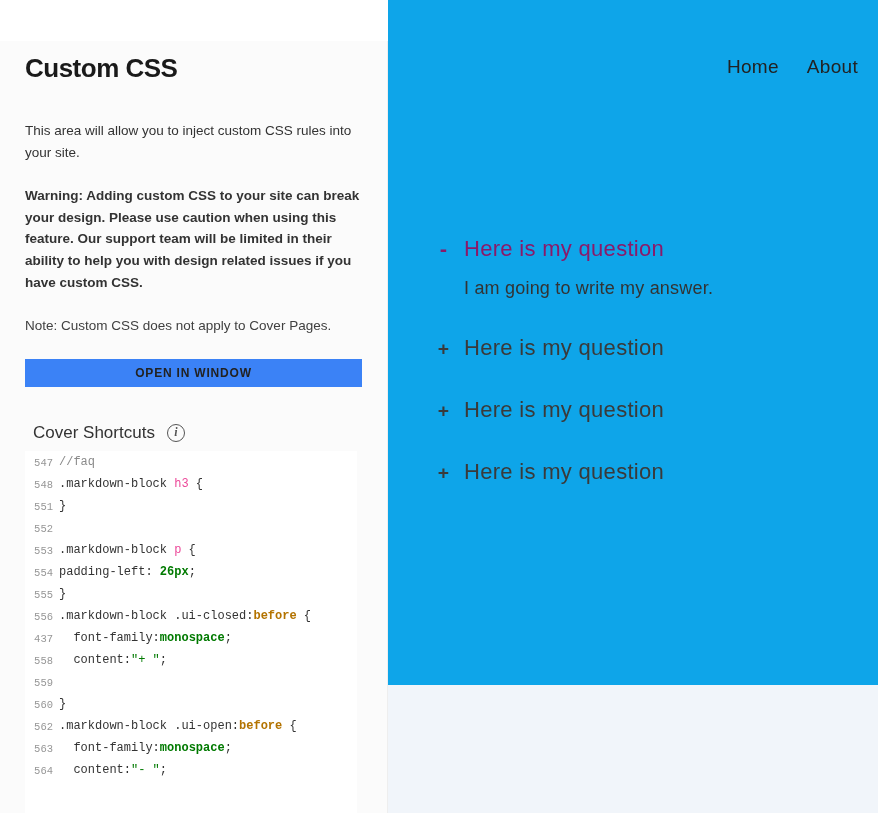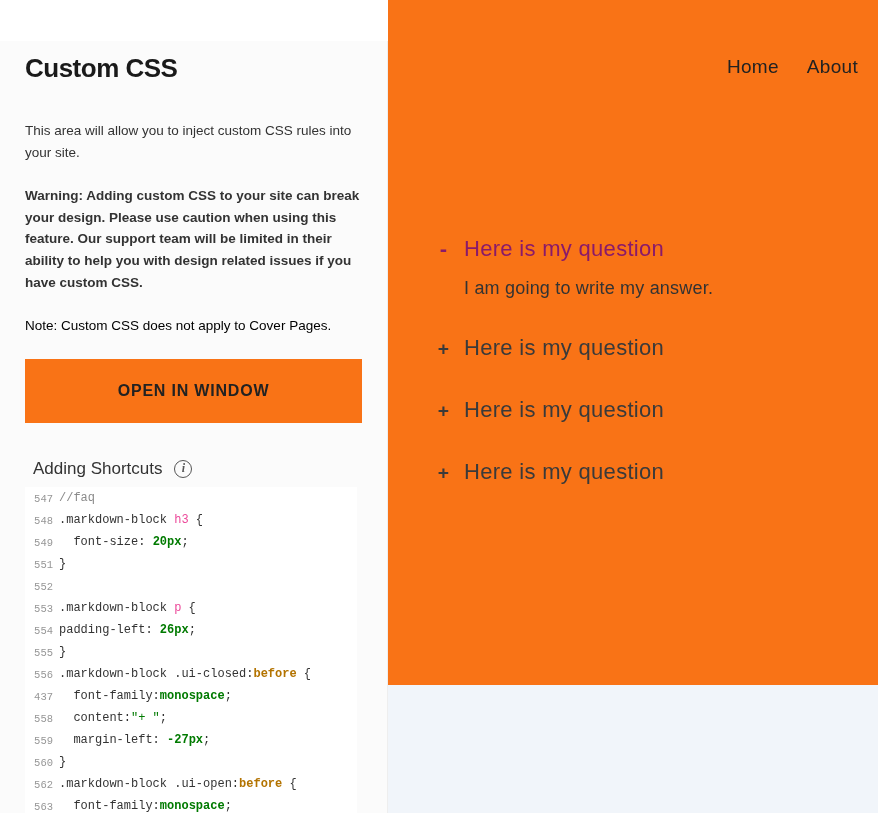--- a/index.html
+++ b/index.html
@@ -40,30 +40,30 @@
   .panel-warning {
     font-size: 13.5px;
     line-height: 1.6;
     color: #333;
     font-weight: 700;
     margin-bottom: 22px;
   }
   .panel-note {
     font-size: 13.5px;
     line-height: 1.6;
-    color: #000000;
+    color: #404040;
     margin-bottom: 22px;
   }
   .open-window-btn {
     display: block;
     width: 100%;
-    height: 64px;
-    background: #f97316;
+    height: 28px;
+    background: #3b82f6;
     border: none;
-    font-size: 16px;
+    font-size: 12px;
     font-weight: 600;
     letter-spacing: 0.8px;
     color: #222;
     cursor: pointer;
     margin-bottom: 36px;
   }
   .shortcuts-row {
     display: flex;
     align-items: center;
     margin-left: -8px;
@@ -125,21 +125,21 @@
   .tk-pseudo  { color: #b37300; font-weight: 600; }
   .tk-str     { color: #007a00; }
 
   
   .right-panel {
     position: absolute;
     left: 388px;
     top: 0;
     width: 490px;
     height: 813px;
-    background: #f97316;
+    background: #0ea5e9;
   }
   .nav-bar {
     position: absolute;
     top: 56px;
     right: 20px;
     display: flex;
     gap: 28px;
   }
   .nav-link {
     font-size: 19px;
@@ -197,37 +197,36 @@
 
   <p class="panel-desc">This area will allow you to inject custom CSS rules into your site.</p>
 
   <p class="panel-warning">Warning: Adding custom CSS to your site can break your design. Please use caution when using this feature. Our support team will be limited in their ability to help you with design related issues if you have custom CSS.</p>
 
   <p class="panel-note">Note: Custom CSS does not apply to Cover Pages.</p>
 
   <button class="open-window-btn">OPEN IN WINDOW</button>
 
   <div class="shortcuts-row">
-    <span class="shortcuts-label">Adding Shortcuts</span>
+    <span class="shortcuts-label">Cover Shortcuts</span>
     <span class="info-icon">i</span>
   </div>
 
   <div class="code-editor" id="code-editor">
       <div class="code-line"><span class="gutter">547</span><span class="code"><span class="tk-comment">//faq</span></span></div>
       <div class="code-line"><span class="gutter">548</span><span class="code"><span class="tk-sel">.markdown-block </span><span class="tk-tag">h3</span><span class="tk-sel"> {</span></span></div>
-      <div class="code-line"><span class="gutter">549</span><span class="code"><span class="tk-prop">  font-size: </span><span class="tk-num">20px</span><span class="tk-prop">;</span></span></div>
       <div class="code-line"><span class="gutter">551</span><span class="code"><span class="tk-sel">}</span></span></div>
       <div class="code-line"><span class="gutter">552</span><span class="code"><span class="tk-sel"></span></span></div>
       <div class="code-line"><span class="gutter">553</span><span class="code"><span class="tk-sel">.markdown-block </span><span class="tk-tag">p</span><span class="tk-sel"> {</span></span></div>
       <div class="code-line"><span class="gutter">554</span><span class="code"><span class="tk-prop">padding-left: </span><span class="tk-num">26px</span><span class="tk-prop">;</span></span></div>
       <div class="code-line"><span class="gutter">555</span><span class="code"><span class="tk-sel">}</span></span></div>
       <div class="code-line"><span class="gutter">556</span><span class="code"><span class="tk-sel">.markdown-block .ui-closed:</span><span class="tk-pseudo">before</span><span class="tk-sel"> {</span></span></div>
       <div class="code-line"><span class="gutter">437</span><span class="code"><span class="tk-prop">  font-family:</span><span class="tk-num">monospace</span><span class="tk-prop">;</span></span></div>
       <div class="code-line"><span class="gutter">558</span><span class="code"><span class="tk-prop">  content:</span><span class="tk-str">"+ "</span><span class="tk-prop">;</span></span></div>
-      <div class="code-line"><span class="gutter">559</span><span class="code"><span class="tk-prop">  margin-left: </span><span class="tk-num">-27px</span><span class="tk-prop">;</span></span></div>
+      <div class="code-line"><span class="gutter">559</span></div>
       <div class="code-line"><span class="gutter">560</span><span class="code"><span class="tk-sel">}</span></span></div>
       <div class="code-line"><span class="gutter">562</span><span class="code"><span class="tk-sel">.markdown-block .ui-open:</span><span class="tk-pseudo">before</span><span class="tk-sel"> {</span></span></div>
       <div class="code-line"><span class="gutter">563</span><span class="code"><span class="tk-prop">  font-family:</span><span class="tk-num">monospace</span><span class="tk-prop">;</span></span></div>
       <div class="code-line"><span class="gutter">564</span><span class="code"><span class="tk-prop">  content:</span><span class="tk-str">"- "</span><span class="tk-prop">;</span></span></div>
     </div>
 </div>
 
 <div class="right-panel">
   <div class="nav-bar">
     <span class="nav-link">Home</span>

